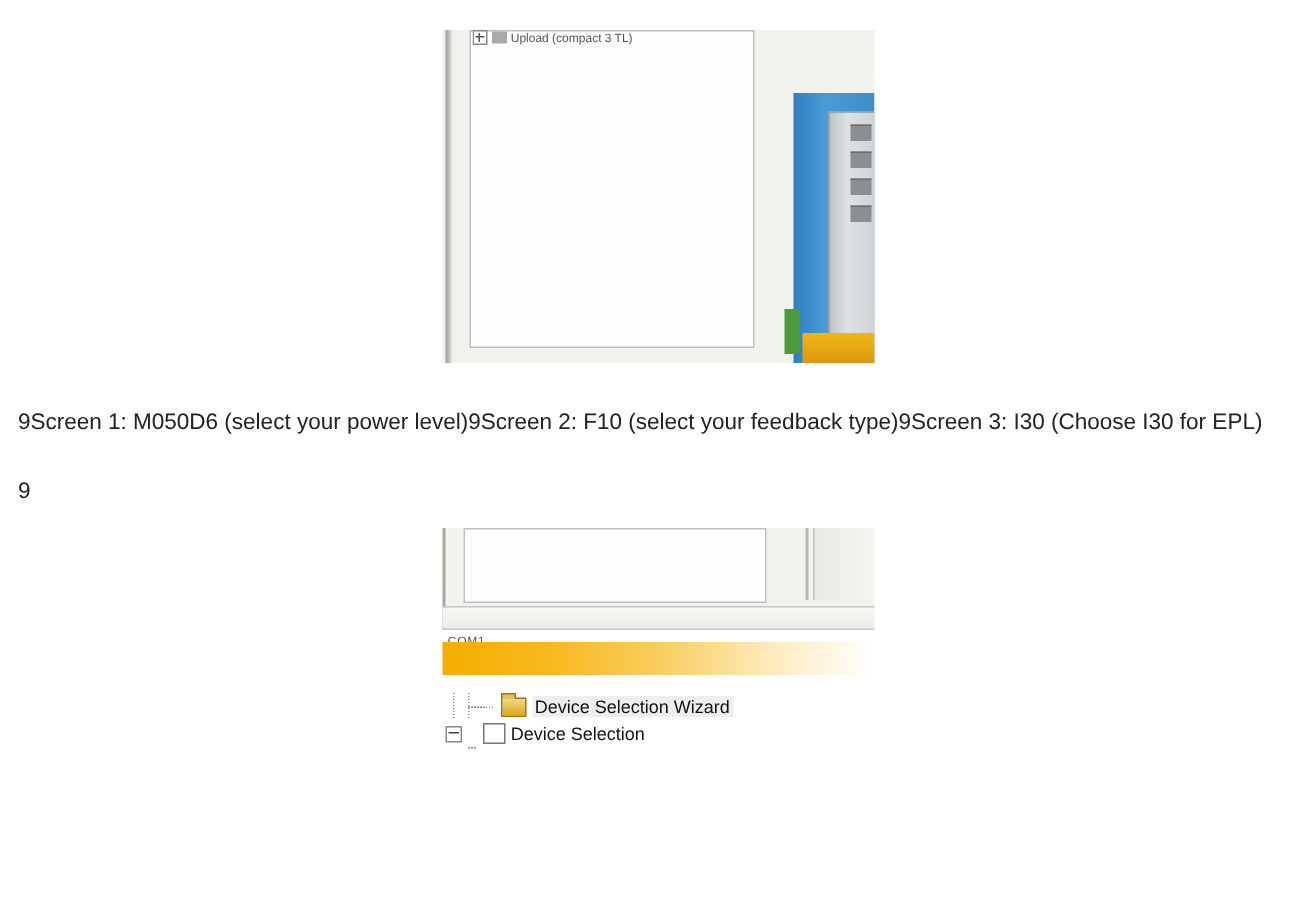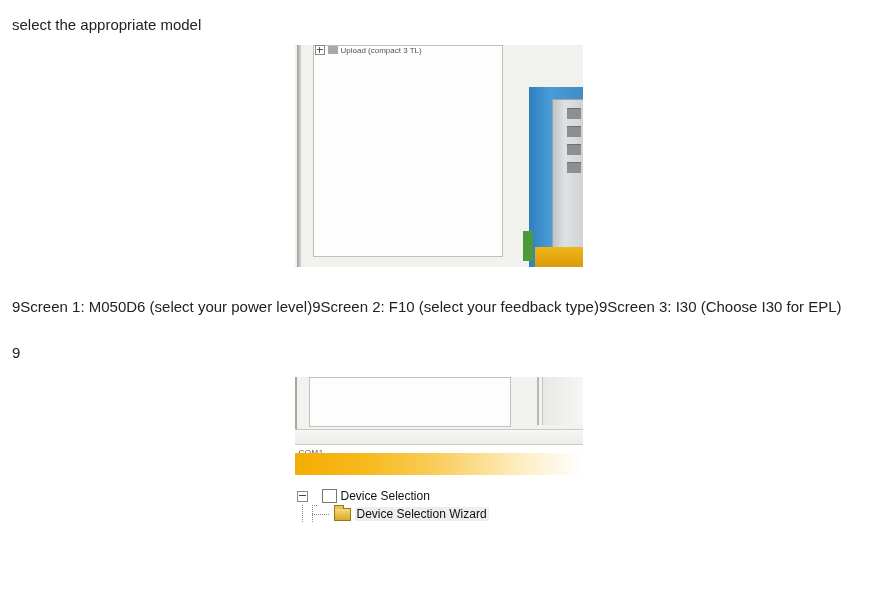--- a/index.html
+++ b/index.html
@@ -307,21 +307,20 @@
   .figure2 .row-selected {
     background: #eee;
     padding: 0 2px;
   }
 </style>
 </head>
 <body>
 
 <div class="page">
 
-  <div class="heading">select the appropriate model</div>
 
   <div class="img-wrap">
     <div class="figure1">
       <div class="left-edge"></div>
       <div class="pane"></div>
       <div class="pane-head">
         <span class="tree-plus"></span>
         <span class="mini-icon"></span>
         <span>Upload (compact 3 TL)</span>
       </div>
@@ -350,30 +349,30 @@
       <div class="inner-pane"></div>
       <div class="vert-line"></div>
       <div class="right-cap"></div>
       <div class="status-strip">
         <span class="com-label">COM1</span>
       </div>
       <div class="grad-bar"></div>
 
       <div class="tree">
         <div class="tree-row">
+          <span class="branch-spacer"></span>
+          <span class="branch-conn"></span>
+          <span class="folder-open"></span>
+          <span class="row-selected">Device Selection Wizard</span>
+        </div>
+        <div class="tree-row">
           <span class="expander"></span>
           <span style="width:6px;flex:0 0 auto;position:relative;">
             <span style="position:absolute;left:0;right:0;top:9px;height:1px;background:repeating-linear-gradient(to right,#888 0 1px,transparent 1px 2px);"></span>
           </span>
           <span class="doc-icon"></span>
           <span>Device Selection</span>
         </div>
-        <div class="tree-row">
-          <span class="branch-spacer"></span>
-          <span class="branch-conn"></span>
-          <span class="folder-open"></span>
-          <span class="row-selected">Device Selection Wizard</span>
-        </div>
       </div>
     </div>
   </div>
 
 </div>
 
 </body></html>

